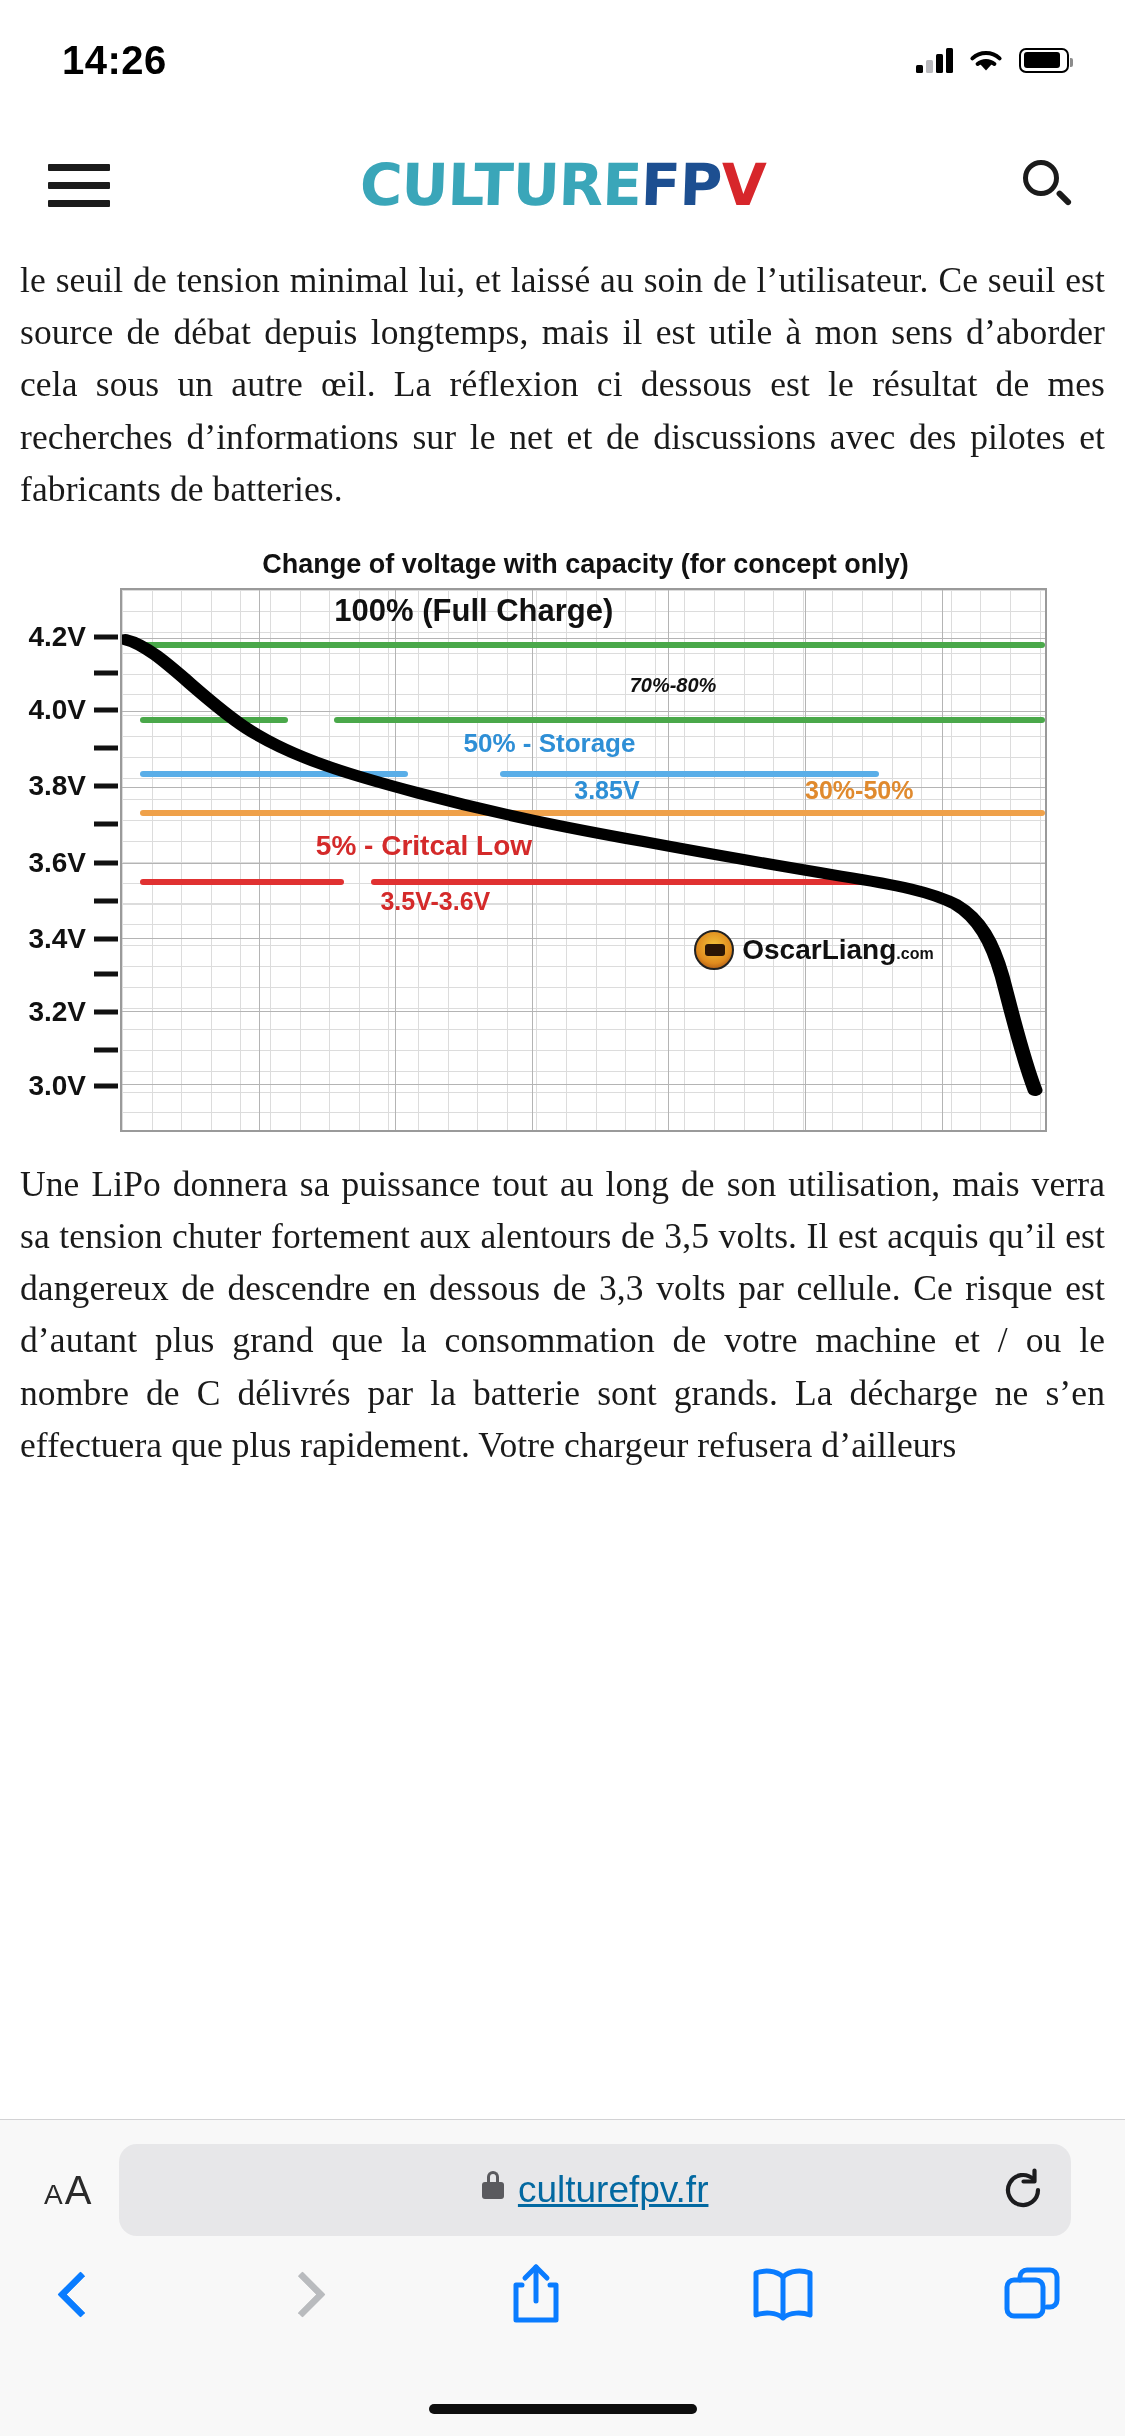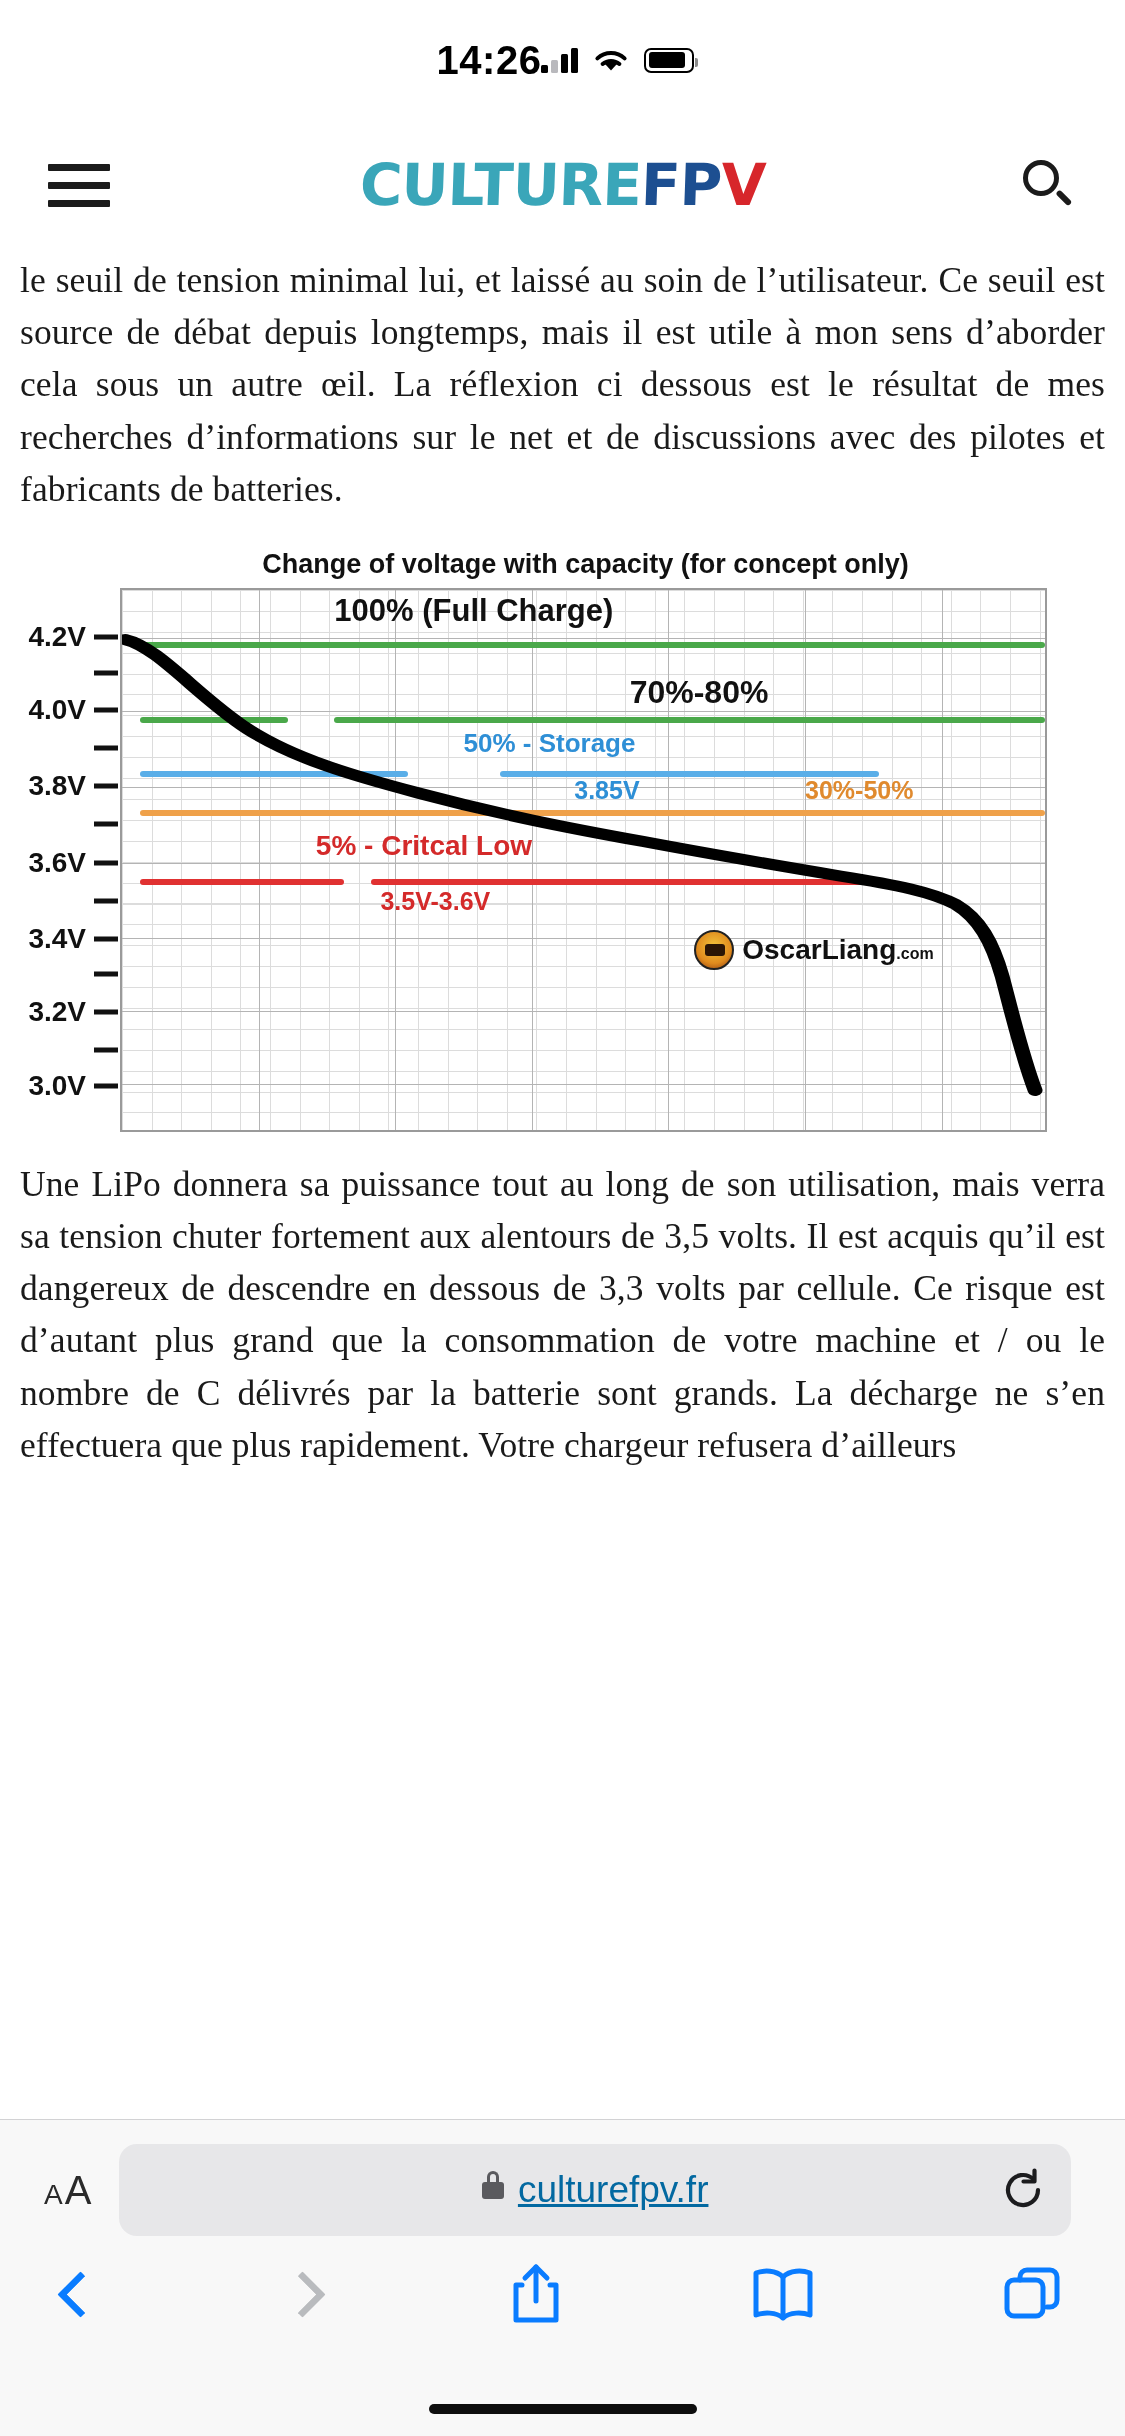--- a/index.html
+++ b/index.html
@@ -13,21 +13,21 @@
     font-family: "Liberation Sans", sans-serif;
     overflow: hidden;
     position: relative;
   }
 
   
   .status-bar {
     height: 120px;
     display: flex;
     align-items: flex-start;
-    justify-content: center;
+    justify-content: space-between;
     padding: 38px 56px 0 62px;
     box-sizing: border-box;
   }
   .status-time {
     font-size: 40px;
     font-weight: 600;
     color: #000;
     letter-spacing: 0.5px;
   }
   .status-right {
@@ -463,21 +463,21 @@
         <div class="hline" style="left:2%;width:22%;top:53.5%;background:#e03131"></div>
         <div class="hline" style="left:27%;right:17%;top:53.5%;background:#e03131"></div>
 
         <svg class="curve" viewBox="0 0 560 436" preserveAspectRatio="none">
           <path d="M2,40 C22,46 46,86 76,112 C104,136 140,150 180,164 C228,181 270,192 316,203
                    C360,214 400,223 436,231 C470,238 492,244 506,254 C520,265 528,284 534,312
                    C540,342 546,376 554,404" fill="none" stroke="#000" stroke-width="9" stroke-linecap="round" stroke-linejoin="round"></path>
         </svg>
 
         <div class="chart-label" style="left:23%;top:0.5%;font-size:31px;color:#111;">100% (Full Charge)</div>
-        <div class="chart-label" style="left:55%;top:15.5%;font-size:32px;color:#111;">70%-80%</div>
+        <div class="chart-label" style="left:55%;top:15.5%;font-size:20px;color:#111;font-style:italic;">70%-80%</div>
         <div class="chart-label" style="left:37%;top:25.5%;font-size:26px;color:#2e8fd6;">50% - Storage</div>
         <div class="chart-label" style="left:49%;top:34.5%;font-size:25px;color:#2e8fd6;">3.85V</div>
         <div class="chart-label" style="left:74%;top:34.5%;font-size:25px;color:#e08a2e;">30%-50%</div>
         <div class="chart-label" style="left:21%;top:44.5%;font-size:28px;color:#d42a2a;">5% - Critcal Low</div>
         <div class="chart-label" style="left:28%;top:55%;font-size:25px;color:#d42a2a;">3.5V-3.6V</div>
 
         <div class="watermark" style="left:62%;top:63%">
           <div class="wm-badge"></div>
           <div class="wm-text">
             <span>OscarLiang</span><span class="dotcom">.com</span>

